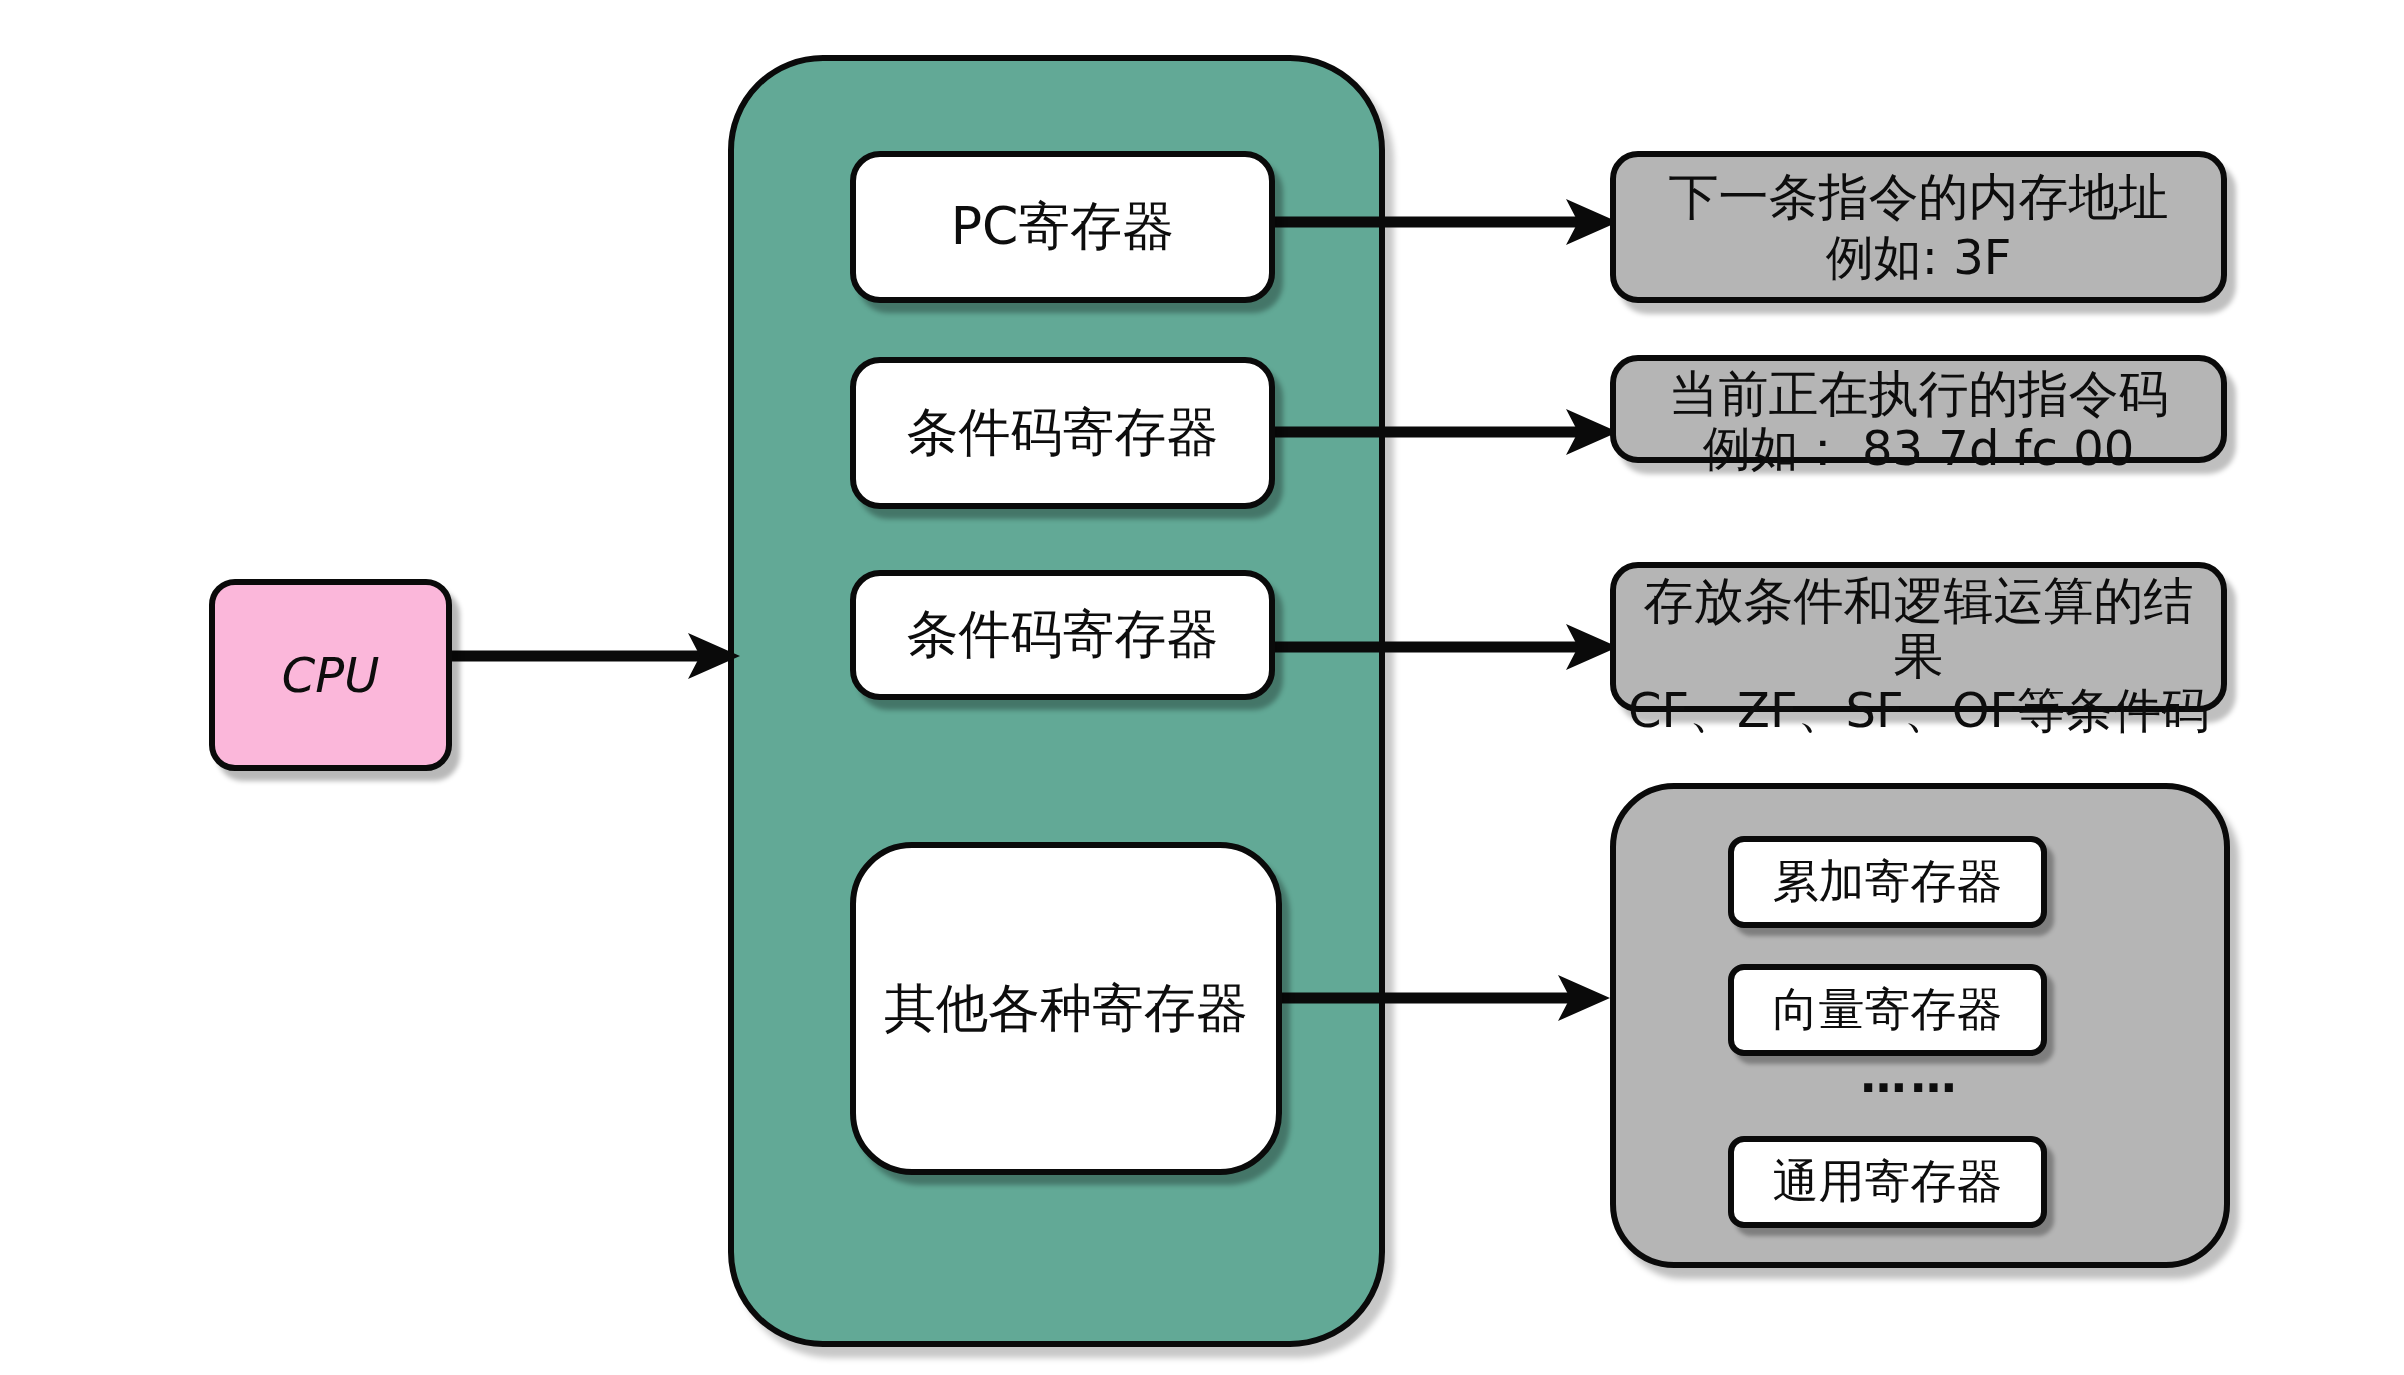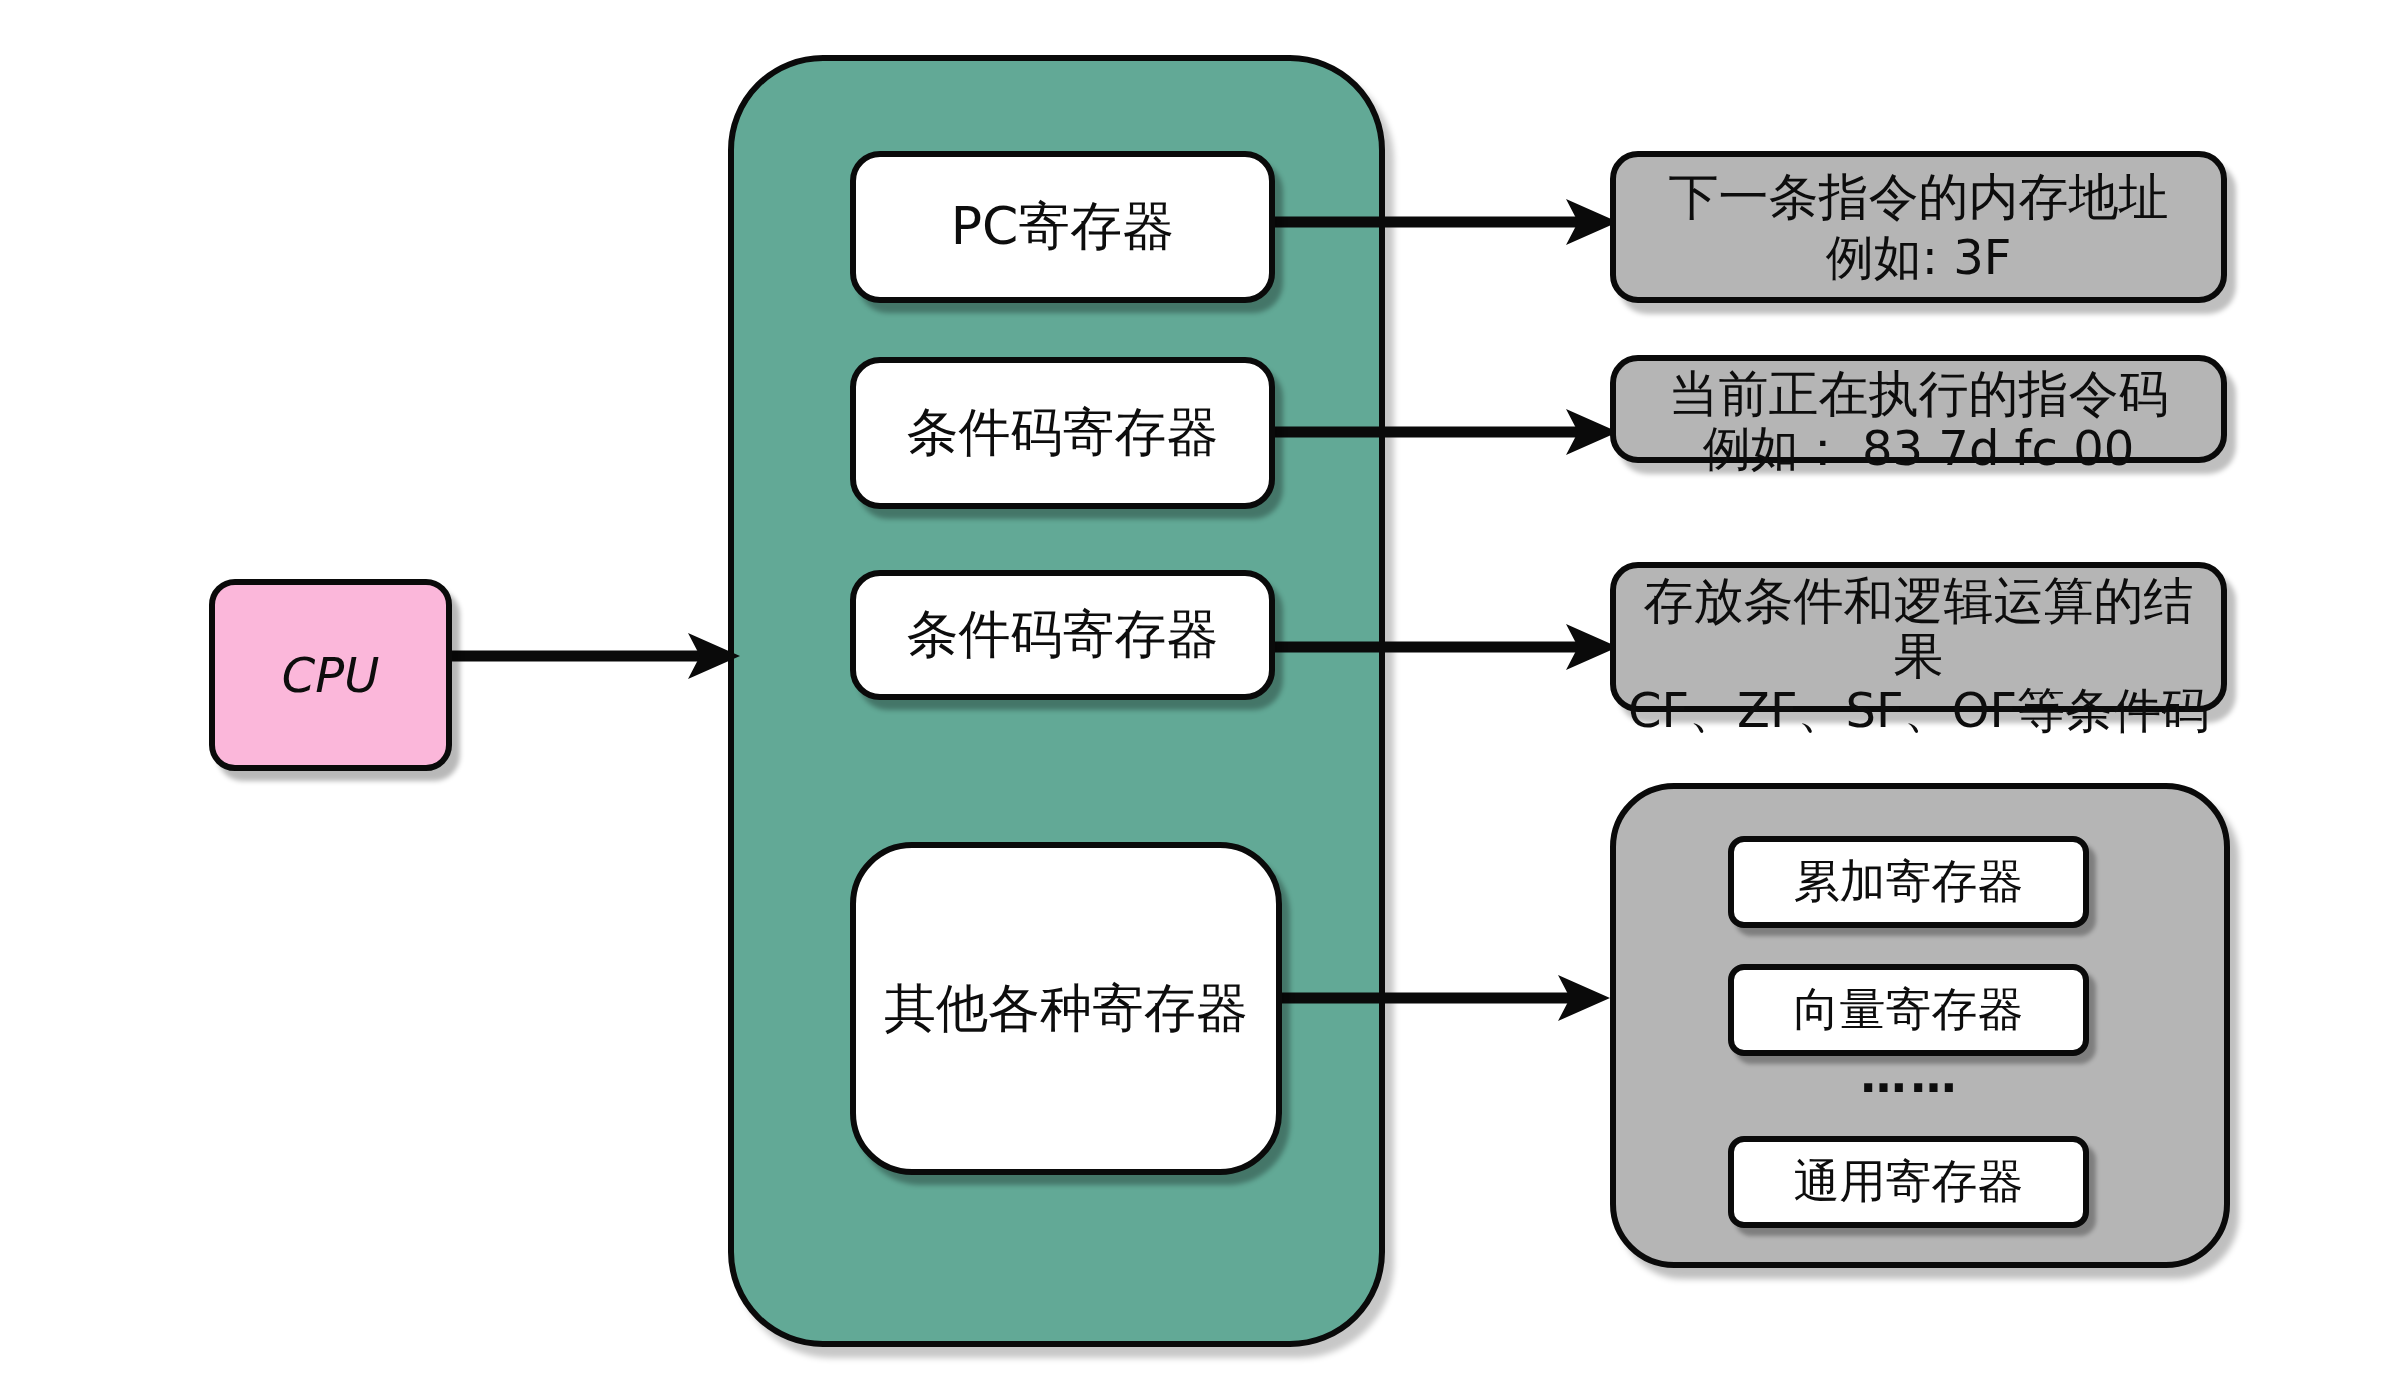--- a/index.html
+++ b/index.html
@@ -80,21 +80,21 @@
   
   .other-container {
     left: 1610px; top: 783px; width: 620px; height: 485px;
     background: var(--gray, #b5b5b5);
     border-radius: 64px;
     box-shadow: 9px 11px 6px rgba(0,0,0,0.25);
   }
   .inner-box {
     position: absolute;
     box-sizing: border-box;
-    left: 112px; width: 361px; height: 92px;
+    left: 112px; width: 319px; height: 92px;
     background: var(--box_white, #ffffff);
     border: 6px solid #0a0a0a;
     border-radius: 16px;
     box-shadow: 7px 8px 4px rgba(0,0,0,0.30);
     display: flex;
     align-items: center;
     justify-content: center;
     font-size: 46px;
   }
   .inner-1 { top: 47px; }

